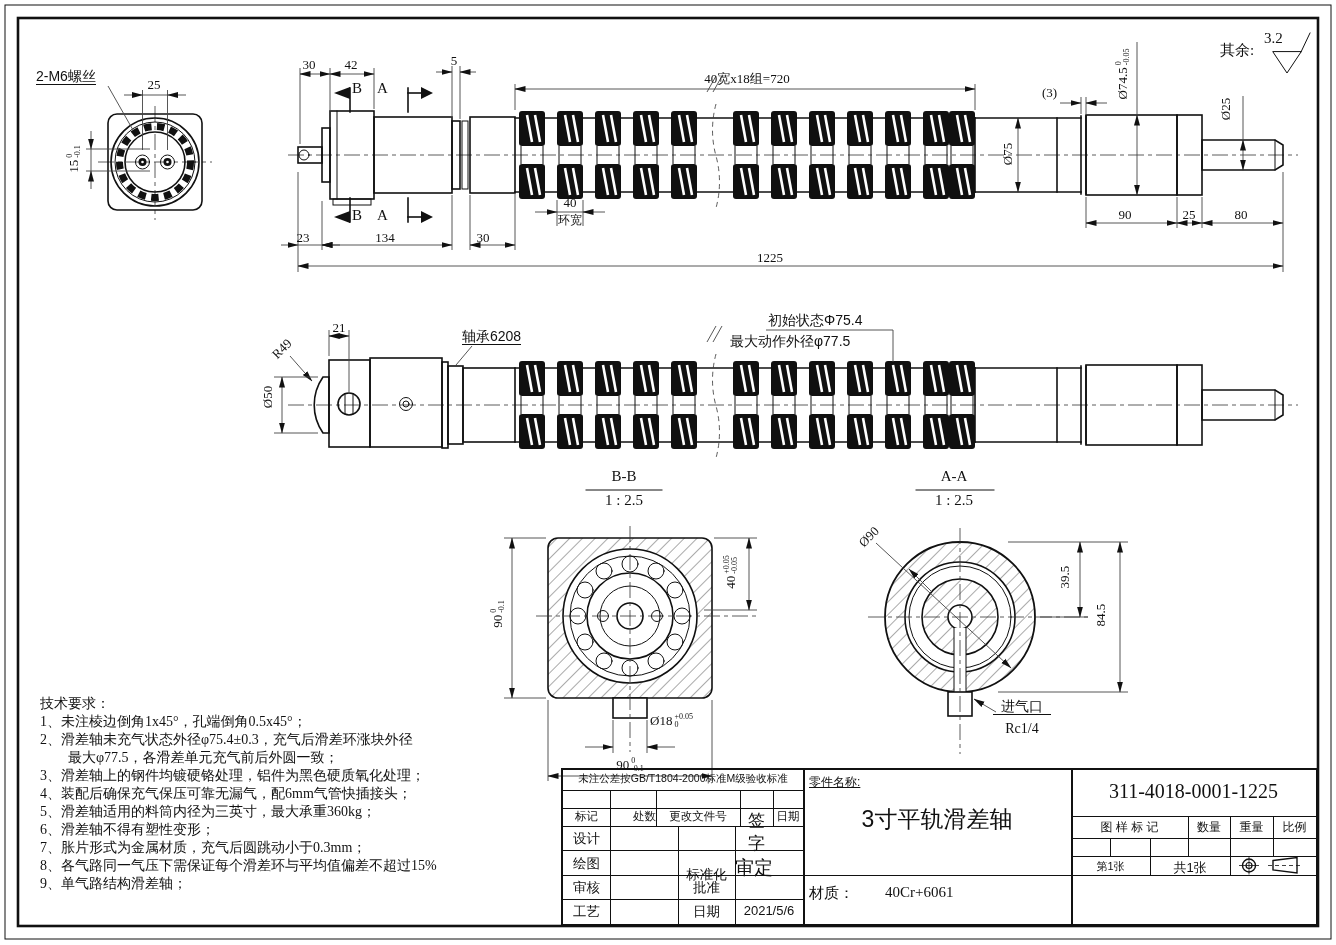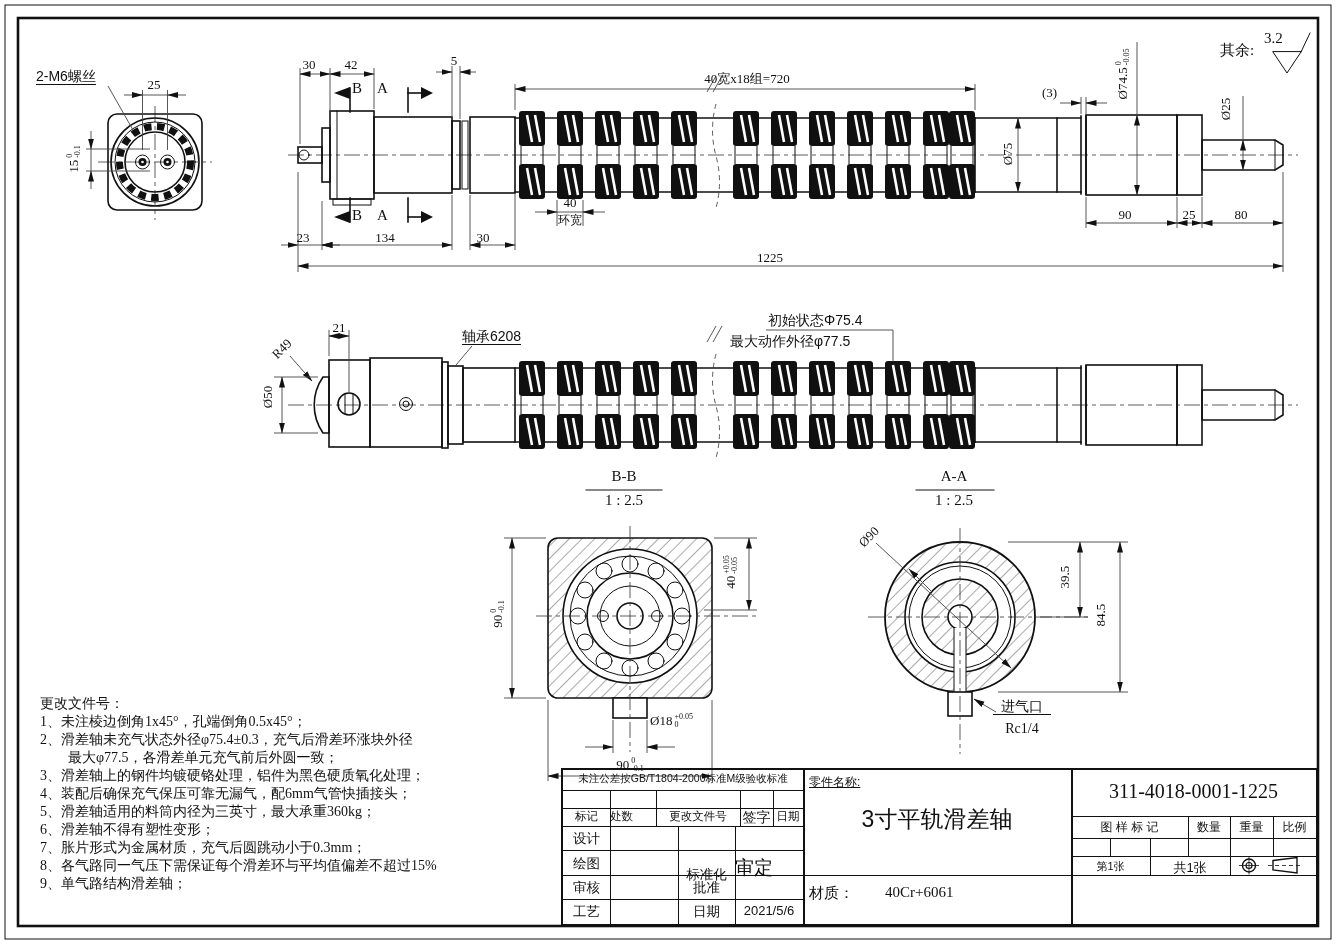--- a/index.html
+++ b/index.html
@@ -396,21 +396,21 @@
 <div class="lbl rot" style="left:1042px;top:568px;width:46px;height:18px;">
   <span>39.5</span>
 </div>
 <div class="lbl rot" style="left:1078px;top:606px;width:46px;height:18px;">
   <span>84.5</span>
 </div>
 <div class="lbl und c cn" style="left:993px;top:698px;width:58px;font-size:14px;">进气口</div>
 <div class="lbl c" style="left:995px;top:721px;width:54px;font-size:14px;">Rc1/4</div>
 
 <div id="tech">
-  <div>更改文件号：</div>
+  <div>技术要求：</div>
   <div>1、未注棱边倒角1x45°，孔端倒角0.5x45°；</div>
   <div>2、滑差轴未充气状态外径φ75.4±0.3，充气后滑差环涨块外径</div>
   <div>　　最大φ77.5，各滑差单元充气前后外圆一致；</div>
   <div>3、滑差轴上的钢件均镀硬铬处理，铝件为黑色硬质氧化处理；</div>
   <div>4、装配后确保充气保压可靠无漏气，配6mm气管快插接头；</div>
   <div>5、滑差轴适用的料筒内径为三英寸，最大承重360kg；</div>
   <div>6、滑差轴不得有塑性变形；</div>
   <div>7、胀片形式为金属材质，充气后圆跳动小于0.3mm；</div>
   <div>8、各气路同一气压下需保证每个滑差环与平均值偏差不超过15%</div>
   <div>9、单气路结构滑差轴；</div>
@@ -438,23 +438,23 @@
   <div class="hl" style="left:508px;top:86px;width:245px;"></div>
   <div class="hl" style="left:508px;top:105px;width:245px;"></div>
   <div class="vl" style="left:625px;top:46px;height:40px;"></div>
   <div class="vl" style="left:667px;top:46px;height:59px;"></div>
   <div class="vl" style="left:710px;top:46px;height:40px;"></div>
   <div class="vl" style="left:547px;top:68px;height:18px;"></div>
   <div class="vl" style="left:587px;top:68px;height:37px;"></div>
 
   <div class="cell c" style="left:0;top:2px;width:240px;font-size:10.5px;text-align:center;">未注公差按GB/T1804-2000标准M级验收标准</div>
   <div class="cell c" style="left:0;top:39px;width:47px;font-size:11.5px;text-align:center;">标记</div>
-  <div class="cell c" style="left:47px;top:39px;width:46px;font-size:11.5px;text-align:left;">处数</div>
+  <div class="cell c" style="left:47px;top:39px;width:46px;font-size:11.5px;text-align:right;">处数</div>
   <div class="cell c" style="left:93px;top:39px;width:84px;font-size:11.5px;text-align:center;">更改文件号</div>
-  <div class="cell c" style="left:177px;top:39px;width:33px;font-size:14px;text-align:center;">签字</div>
+  <div class="cell c" style="left:177px;top:39px;width:33px;font-size:17px;text-align:center;">签字</div>
   <div class="cell c" style="left:210px;top:39px;width:30px;font-size:11.5px;text-align:center;">日期</div>
   <div class="cell c" style="left:0;top:60px;width:47px;font-size:13.5px;text-align:center;">设计</div>
   <div class="cell c" style="left:115px;top:60px;width:57px;font-size:13.5px;text-align:center;margin-top:36px;">标准化</div>
   <div class="cell c" style="left:0;top:85px;width:47px;font-size:13.5px;text-align:center;">绘图</div>
   <div class="cell c" style="left:115px;top:85px;width:57px;font-size:19px;text-align:right;margin-left:38px;">审定</div>
   <div class="cell c" style="left:0;top:109px;width:47px;font-size:13.5px;text-align:center;">审核</div>
   <div class="cell c" style="left:115px;top:109px;width:57px;font-size:13.5px;text-align:center;">批准</div>
   <div class="cell c" style="left:0;top:133px;width:47px;font-size:13.5px;text-align:center;">工艺</div>
   <div class="cell c" style="left:115px;top:133px;width:57px;font-size:13.5px;text-align:center;">日期</div>
   <div class="cell c" style="left:172px;top:133px;width:68px;font-size:13px;text-align:center;">2021/5/6</div>

